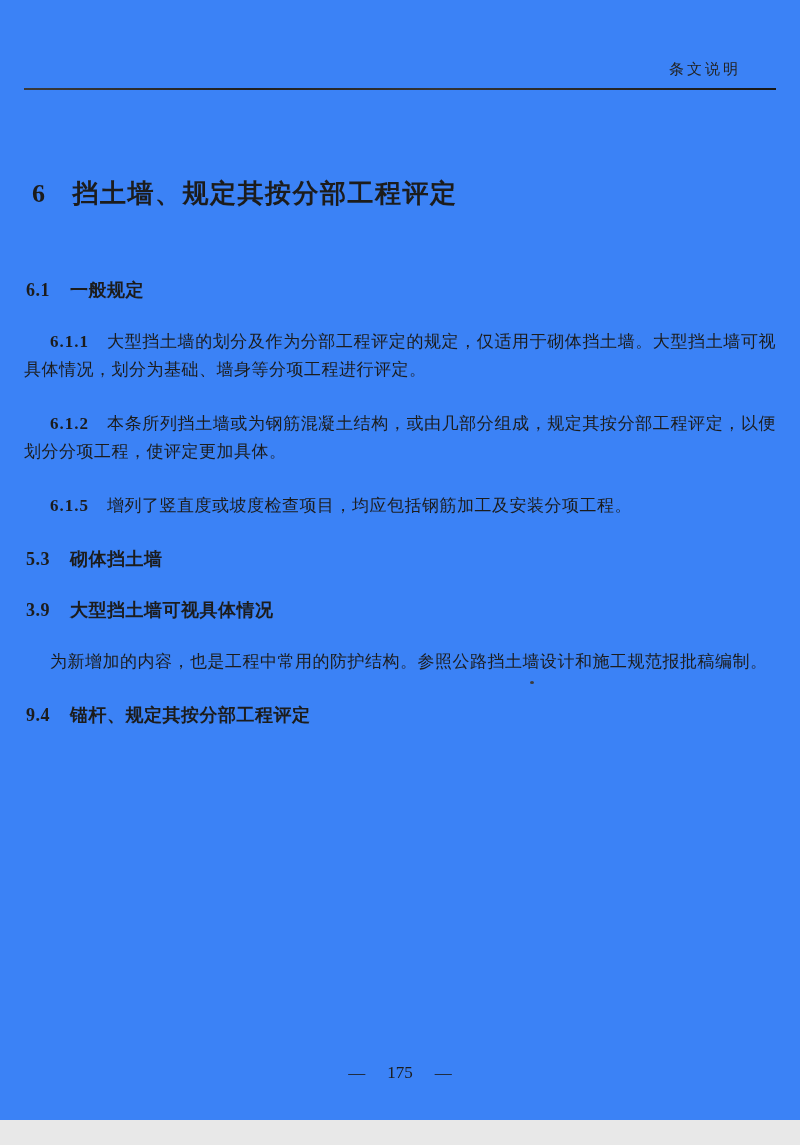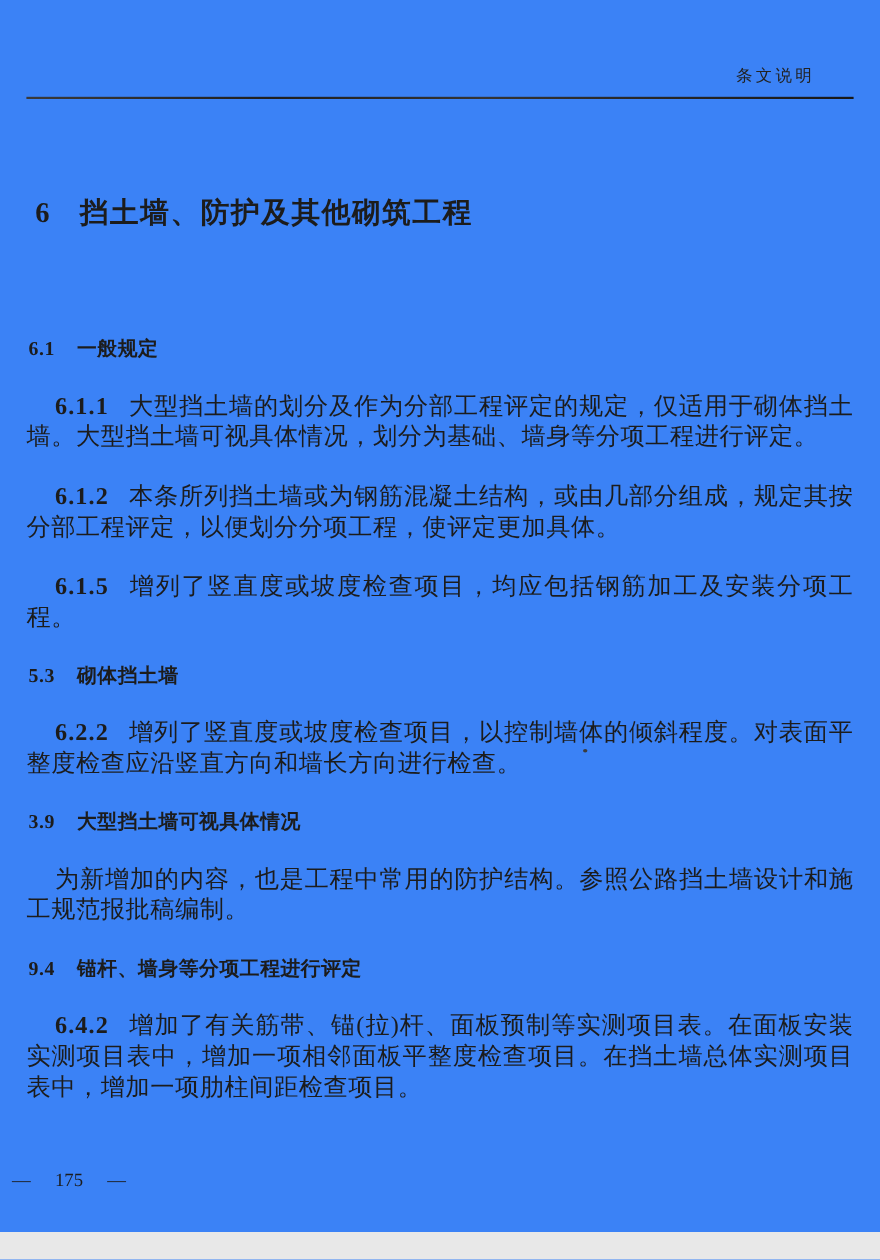--- a/index.html
+++ b/index.html
@@ -36,39 +36,40 @@
     line-height: 32px;
   }
   .chapter-title .chapter-num { margin-right: 26px; }
   h2.section-heading {
     margin: 28px 0 0 2px;
     font-size: 18px;
     font-weight: bold;
     letter-spacing: 0.5px;
     line-height: 23px;
   }
-  h2.section-heading.first { margin-top: 96px; }
+  h2.section-heading.first { margin-top: 69px; }
   h2.section-heading .sec-num { margin-right: 20px; }
   p.para {
     margin: 26px 0 0 0;
-    font-size: 22px;
+    font-size: 17px;
     line-height: 28px;
     letter-spacing: 0.5px;
     text-align: justify;
     text-indent: 26px;
   }
   p.para .clause-num {
     font-weight: bold;
     margin-right: 18px;
     letter-spacing: 1px;
   }
   .footer {
     position: absolute;
     left: 0; right: 0;
     top: 1063px;
+    text-align: center;
     font-size: 17px;
     color: #1c1c1c;
   }
   .footer span { margin: 0 11px; }
   .speck {
     position: absolute;
     left: 530px;
     top: 681px;
     width: 4px;
     height: 3px;
@@ -79,42 +80,40 @@
 </head>
 <body>
 
 <div class="page">
 
   <div class="header">
     <span>条文说明</span>
   </div>
   <div class="header-rule"></div>
 
-  <h1 class="chapter-title"><span class="chapter-num">6</span><span>挡土墙、防护及其他砌筑工程</span></h1>
+  <h1 class="chapter-title"><span class="chapter-num">6</span><span>挡土墙、规定其按分部工程评定</span></h1>
 
   <h2 class="section-heading first"><span class="sec-num">6.1</span><span>一般规定</span></h2>
 
   <p class="para"><b class="clause-num">6.1.1</b><span class="clause-text">大型挡土墙的划分及作为分部工程评定的规定，仅适用于砌体挡土墙。大型挡土墙可视具体情况，划分为基础、墙身等分项工程进行评定。</span></p>
 
   <p class="para"><b class="clause-num">6.1.2</b><span class="clause-text">本条所列挡土墙或为钢筋混凝土结构，或由几部分组成，规定其按分部工程评定，以便划分分项工程，使评定更加具体。</span></p>
 
   <p class="para"><b class="clause-num">6.1.5</b><span class="clause-text">增列了竖直度或坡度检查项目，均应包括钢筋加工及安装分项工程。</span></p>
 
   <h2 class="section-heading"><span class="sec-num">5.3</span><span>砌体挡土墙</span></h2>
 
-  <p class="para"><b class="clause-num">6.2.2</b><span class="clause-text">增列了竖直度或坡度检查项目，以控制墙体的倾斜程度。对表面平整度检查应沿竖直方向和墙长方向进行检查。</span></p>
 
   <h2 class="section-heading"><span class="sec-num">3.9</span><span>大型挡土墙可视具体情况</span></h2>
 
   <p class="para"><span class="clause-text">为新增加的内容，也是工程中常用的防护结构。参照公路挡土墙设计和施工规范报批稿编制。</span></p>
 
-  <h2 class="section-heading"><span class="sec-num">9.4</span><span>锚杆、墙身等分项工程进行评定</span></h2>
+  <h2 class="section-heading"><span class="sec-num">9.4</span><span>锚杆、规定其按分部工程评定</span></h2>
 
 
-  <p class="para"><b class="clause-num">6.4.2</b><span class="clause-text">增加了有关筋带、锚(拉)杆、面板预制等实测项目表。在面板安装实测项目表中，增加一项相邻面板平整度检查项目。在挡土墙总体实测项目表中，增加一项肋柱间距检查项目。</span></p>
 
   <div class="speck"></div>
 
   <div class="footer">
     <span>—</span><span>175</span><span>—</span>
   </div>
 
 </div>
 
 </body></html>

